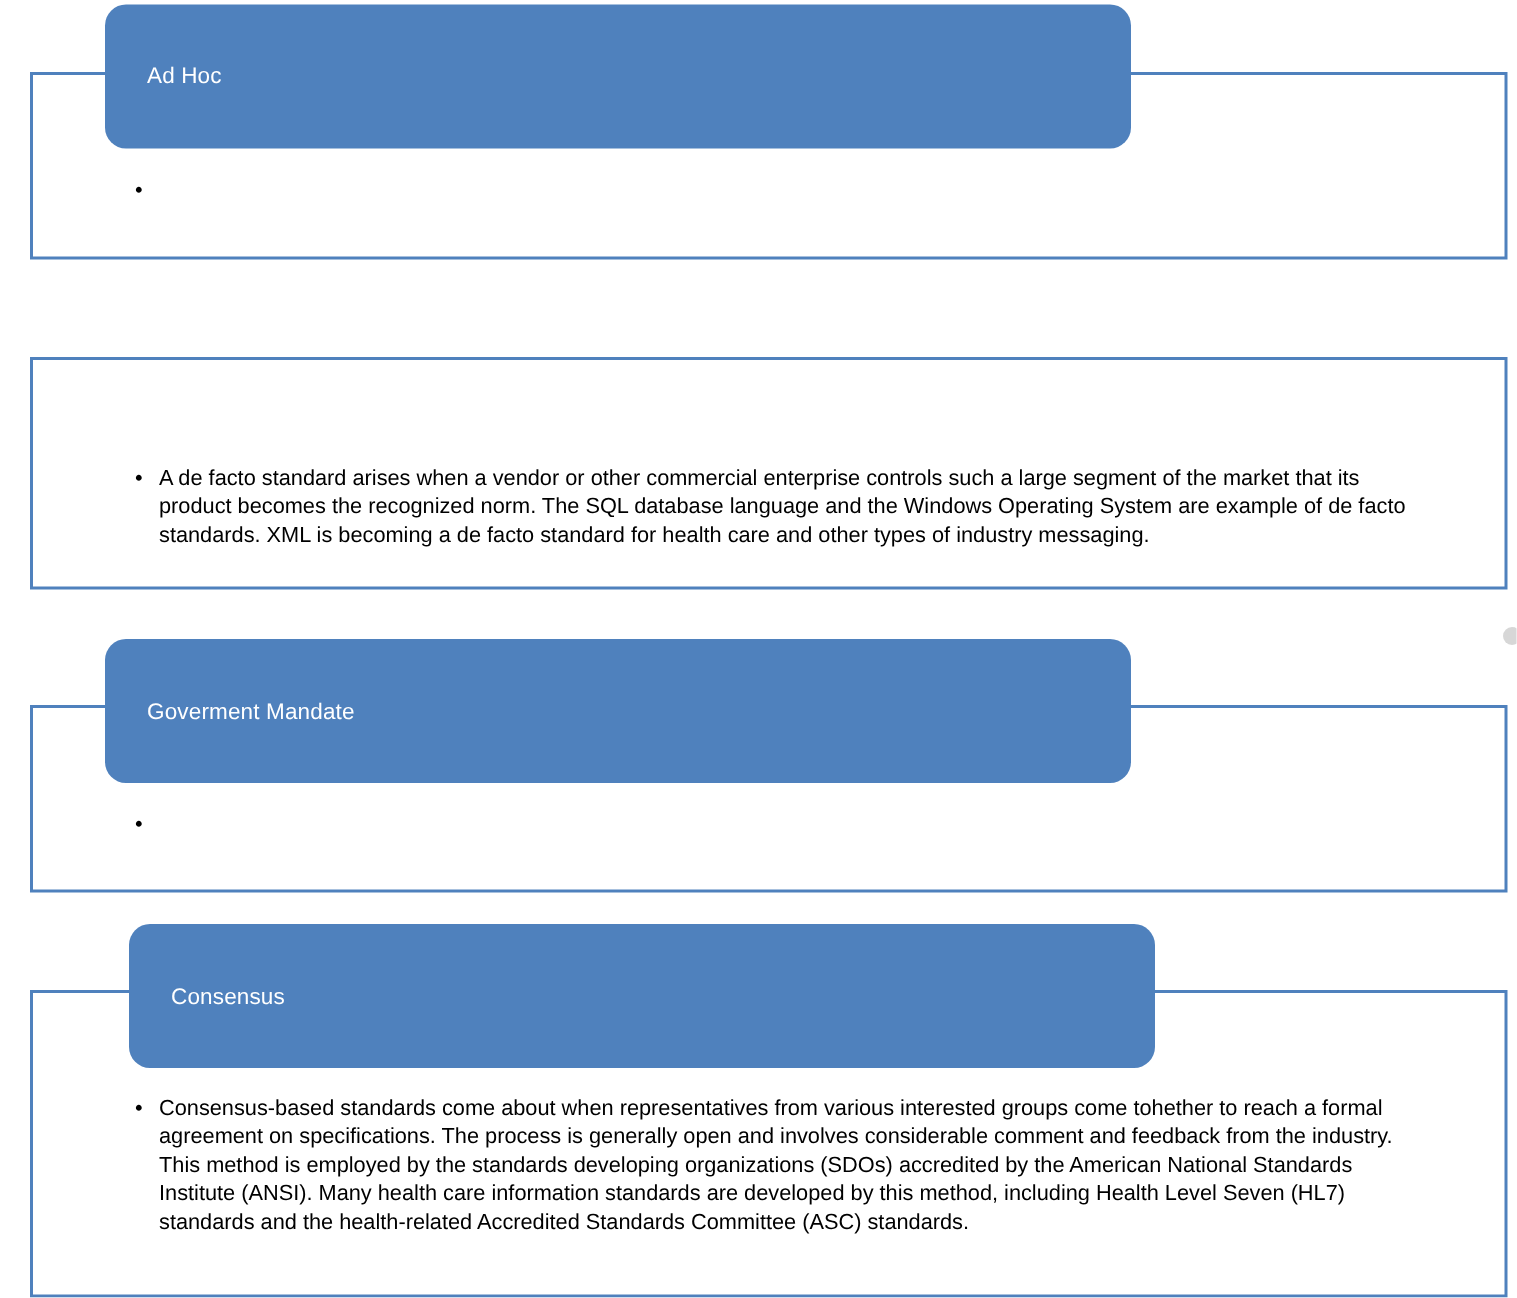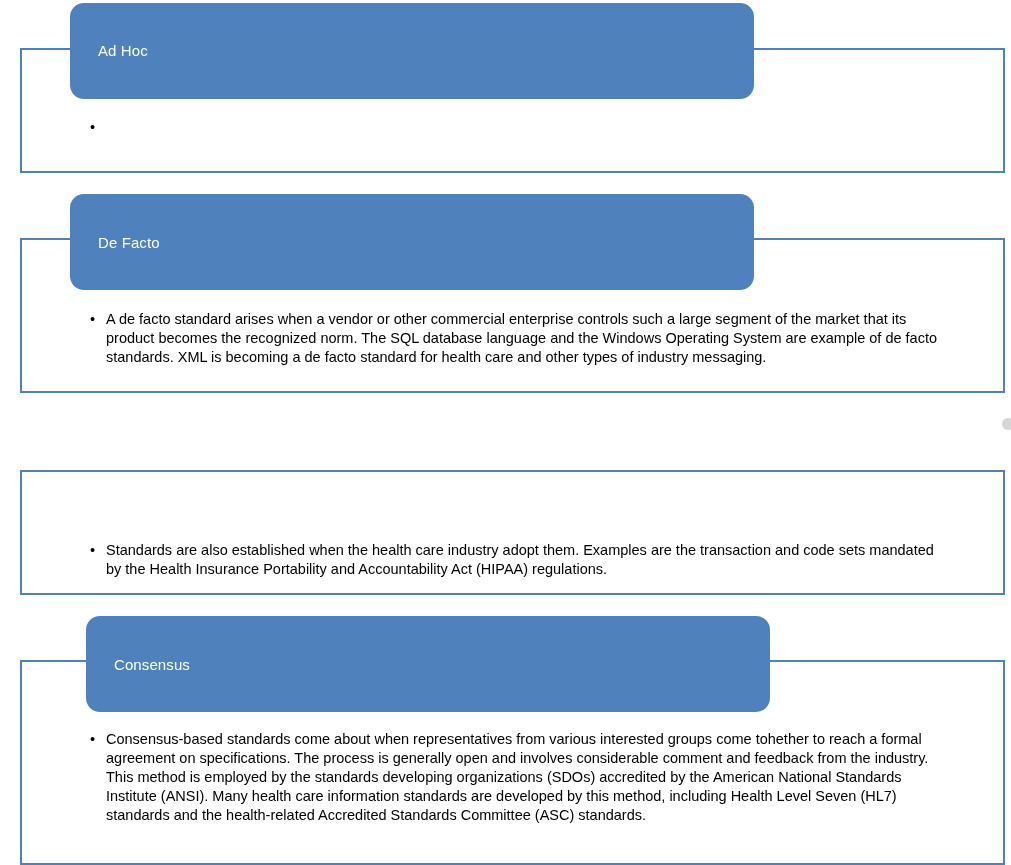--- a/index.html
+++ b/index.html
@@ -139,37 +139,36 @@
     </div>
     <div class="block-body">
       <div class="bullet-row">
         <span class="bullet-dot">•</span>
       </div>
     </div>
   </div>
 
   <div class="block" id="block-1">
     <div class="block-frame"></div>
-    <div class="block-header">
-      <div class="block-header-label">De Facto</div>
-    </div>
     <div class="block-body">
       <div class="bullet-row">
         <span class="bullet-dot">•</span>
         <span>A de facto standard arises when a vendor or other commercial enterprise controls such a large segment of the market that its product becomes the recognized norm. The SQL database language and the Windows Operating System are example of de facto standards. XML is becoming a de facto standard for health care and other types of industry messaging.</span>
       </div>
     </div>
   </div>
 
   <div class="block" id="block-2">
     <div class="block-frame"></div>
+    <div class="block-header">
+      <div class="block-header-label">Goverment Mandate</div>
+    </div>
     <div class="block-body">
       <div class="bullet-row">
         <span class="bullet-dot">•</span>
-        <span>Standards are also established when the health care industry adopt them. Examples are the transaction and code sets mandated by the Health Insurance Portability and Accountability Act (HIPAA) regulations.</span>
       </div>
     </div>
   </div>
 
   <div class="block" id="block-3">
     <div class="block-frame"></div>
     <div class="block-header">
       <div class="block-header-label">Consensus</div>
     </div>
     <div class="block-body">

